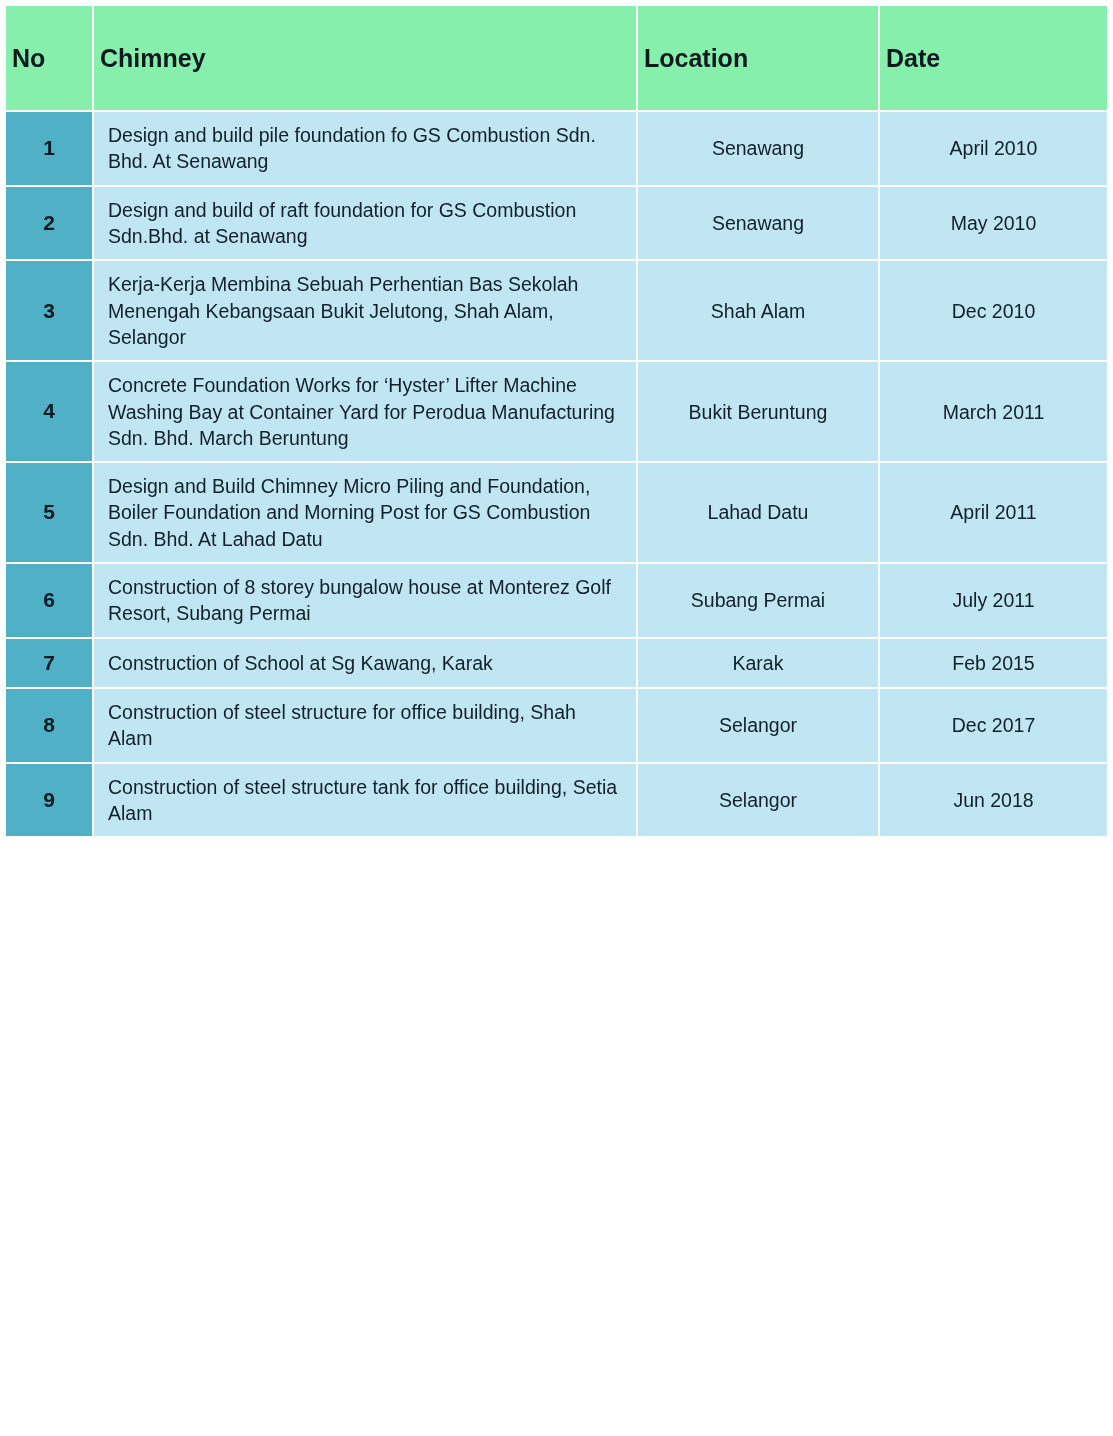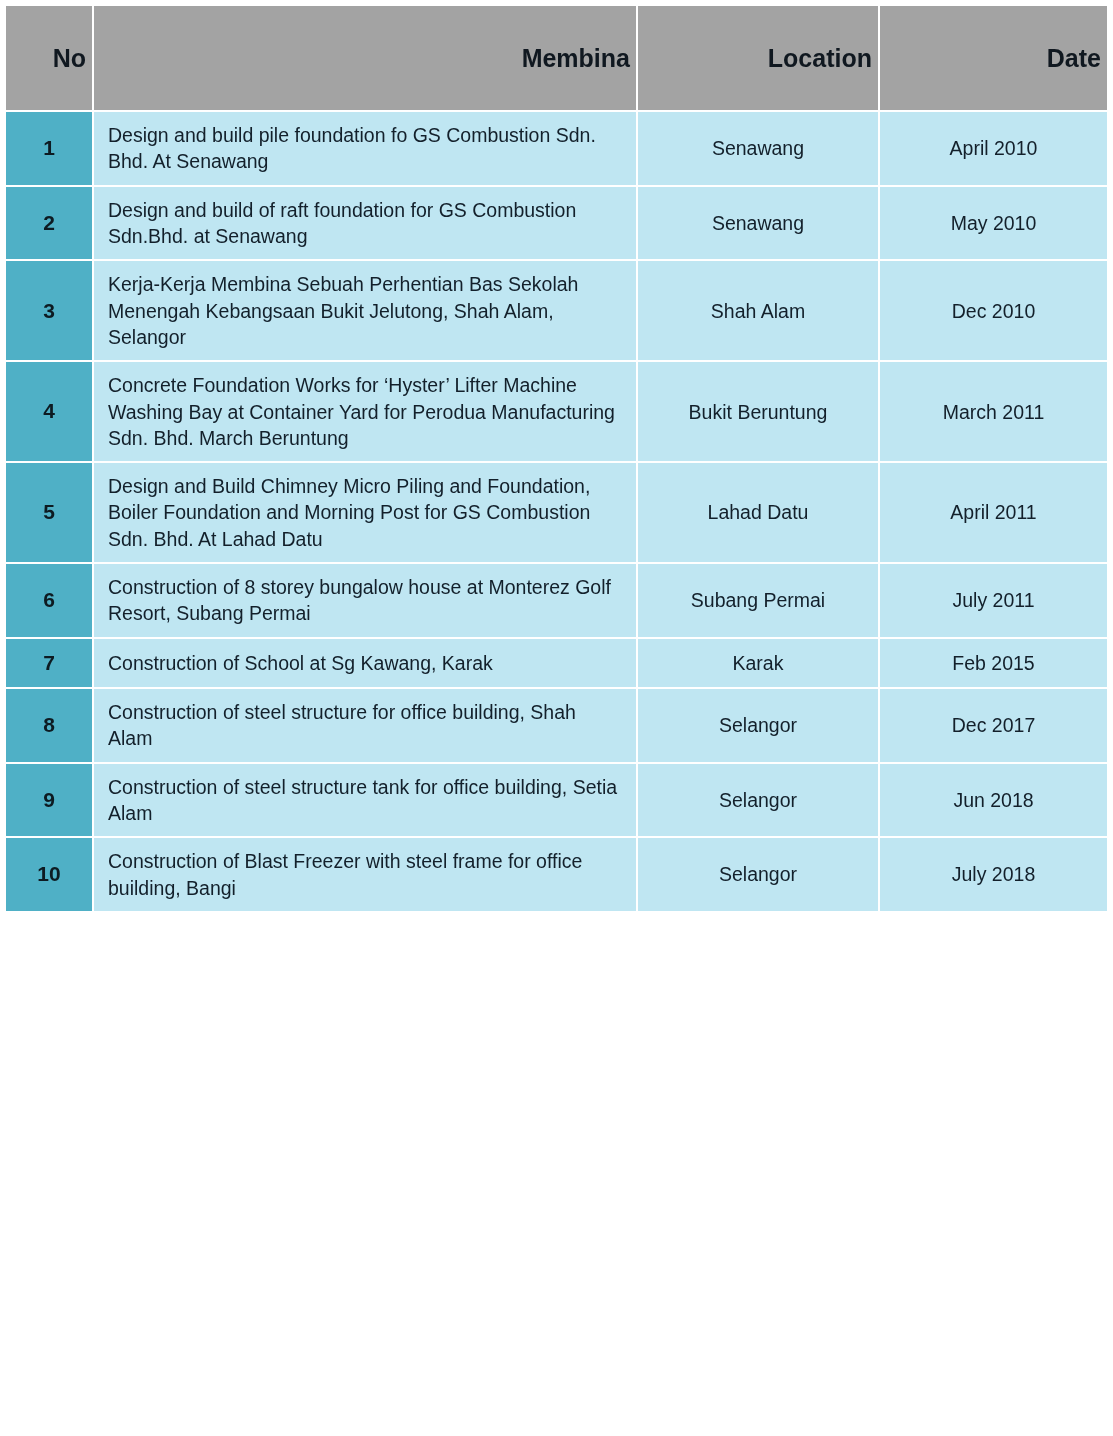--- a/index.html
+++ b/index.html
@@ -21,25 +21,25 @@
     border-collapse: collapse;
     width: 1103px;
     table-layout: fixed;
   }
   table.project-table col.col-no { width: 88px; }
   table.project-table col.col-project { width: 544px; }
   table.project-table col.col-location { width: 242px; }
   table.project-table col.col-date { width: 229px; }
 
   thead th {
-    background: #a3a3a3;
+    background: #86efac;
     color: #101820;
     font-size: 25px;
     font-weight: bold;
-    text-align: right;
+    text-align: left;
     vertical-align: middle;
     height: 96px;
     border: 2px solid #ffffff;
     padding: 4px 6px;
   }
   thead th.th-no { font-size: 25px; }
 
   tbody td {
     border: 2px solid #ffffff;
     padding: 10px 14px;
@@ -72,21 +72,21 @@
   <table class="project-table">
     <colgroup>
       <col class="col-no">
       <col class="col-project">
       <col class="col-location">
       <col class="col-date">
     </colgroup>
     <thead>
       <tr>
         <th class="th-no">No</th>
-        <th>Membina</th>
+        <th>Chimney</th>
         <th>Location</th>
         <th>Date</th>
       </tr>
     </thead>
     <tbody>
       <tr>
         <td class="cell-no">1</td>
         <td class="cell-project">Design and build pile foundation fo GS Combustion Sdn. Bhd. At Senawang</td>
         <td class="cell-location">Senawang</td>
         <td class="cell-date">April 2010</td>
@@ -132,21 +132,15 @@
         <td class="cell-project">Construction of steel structure for office building, Shah Alam</td>
         <td class="cell-location">Selangor</td>
         <td class="cell-date">Dec 2017</td>
       </tr>
       <tr>
         <td class="cell-no">9</td>
         <td class="cell-project">Construction of steel structure tank for office building, Setia Alam</td>
         <td class="cell-location">Selangor</td>
         <td class="cell-date">Jun 2018</td>
       </tr>
-      <tr>
-        <td class="cell-no">10</td>
-        <td class="cell-project">Construction of Blast Freezer with steel frame for office building, Bangi</td>
-        <td class="cell-location">Selangor</td>
-        <td class="cell-date">July 2018</td>
-      </tr>
     </tbody>
   </table>
 </div>
 
 </body></html>

